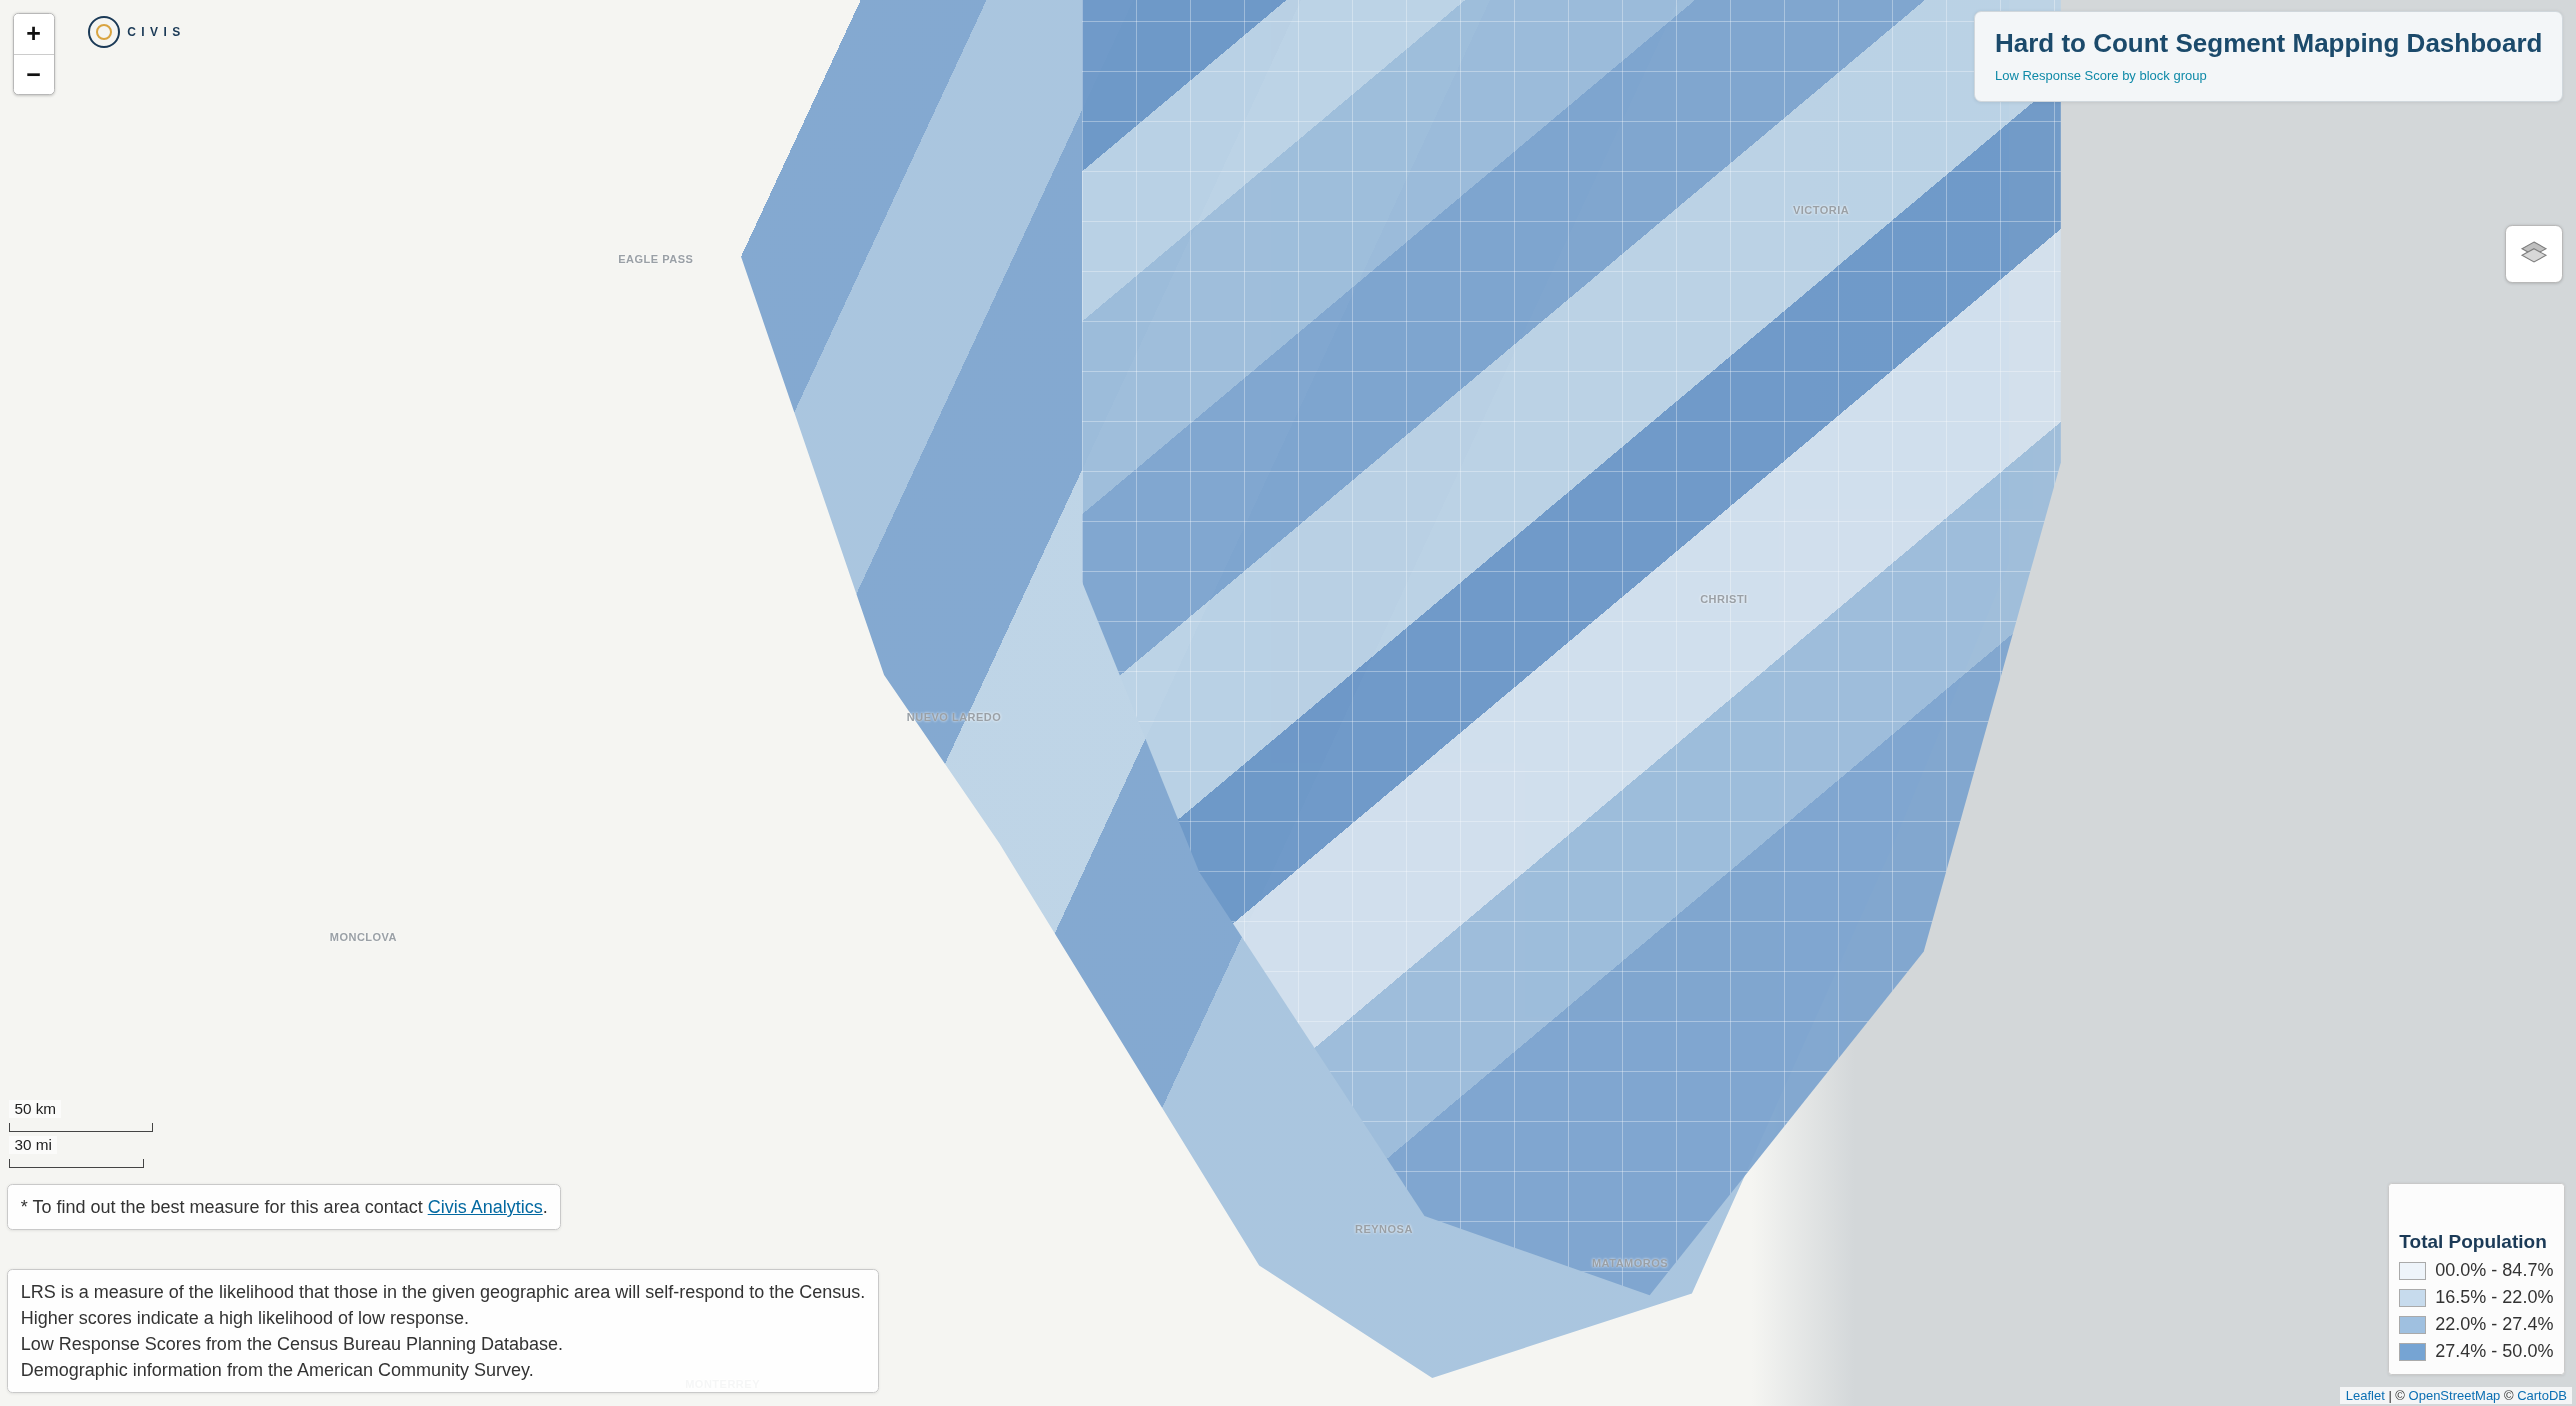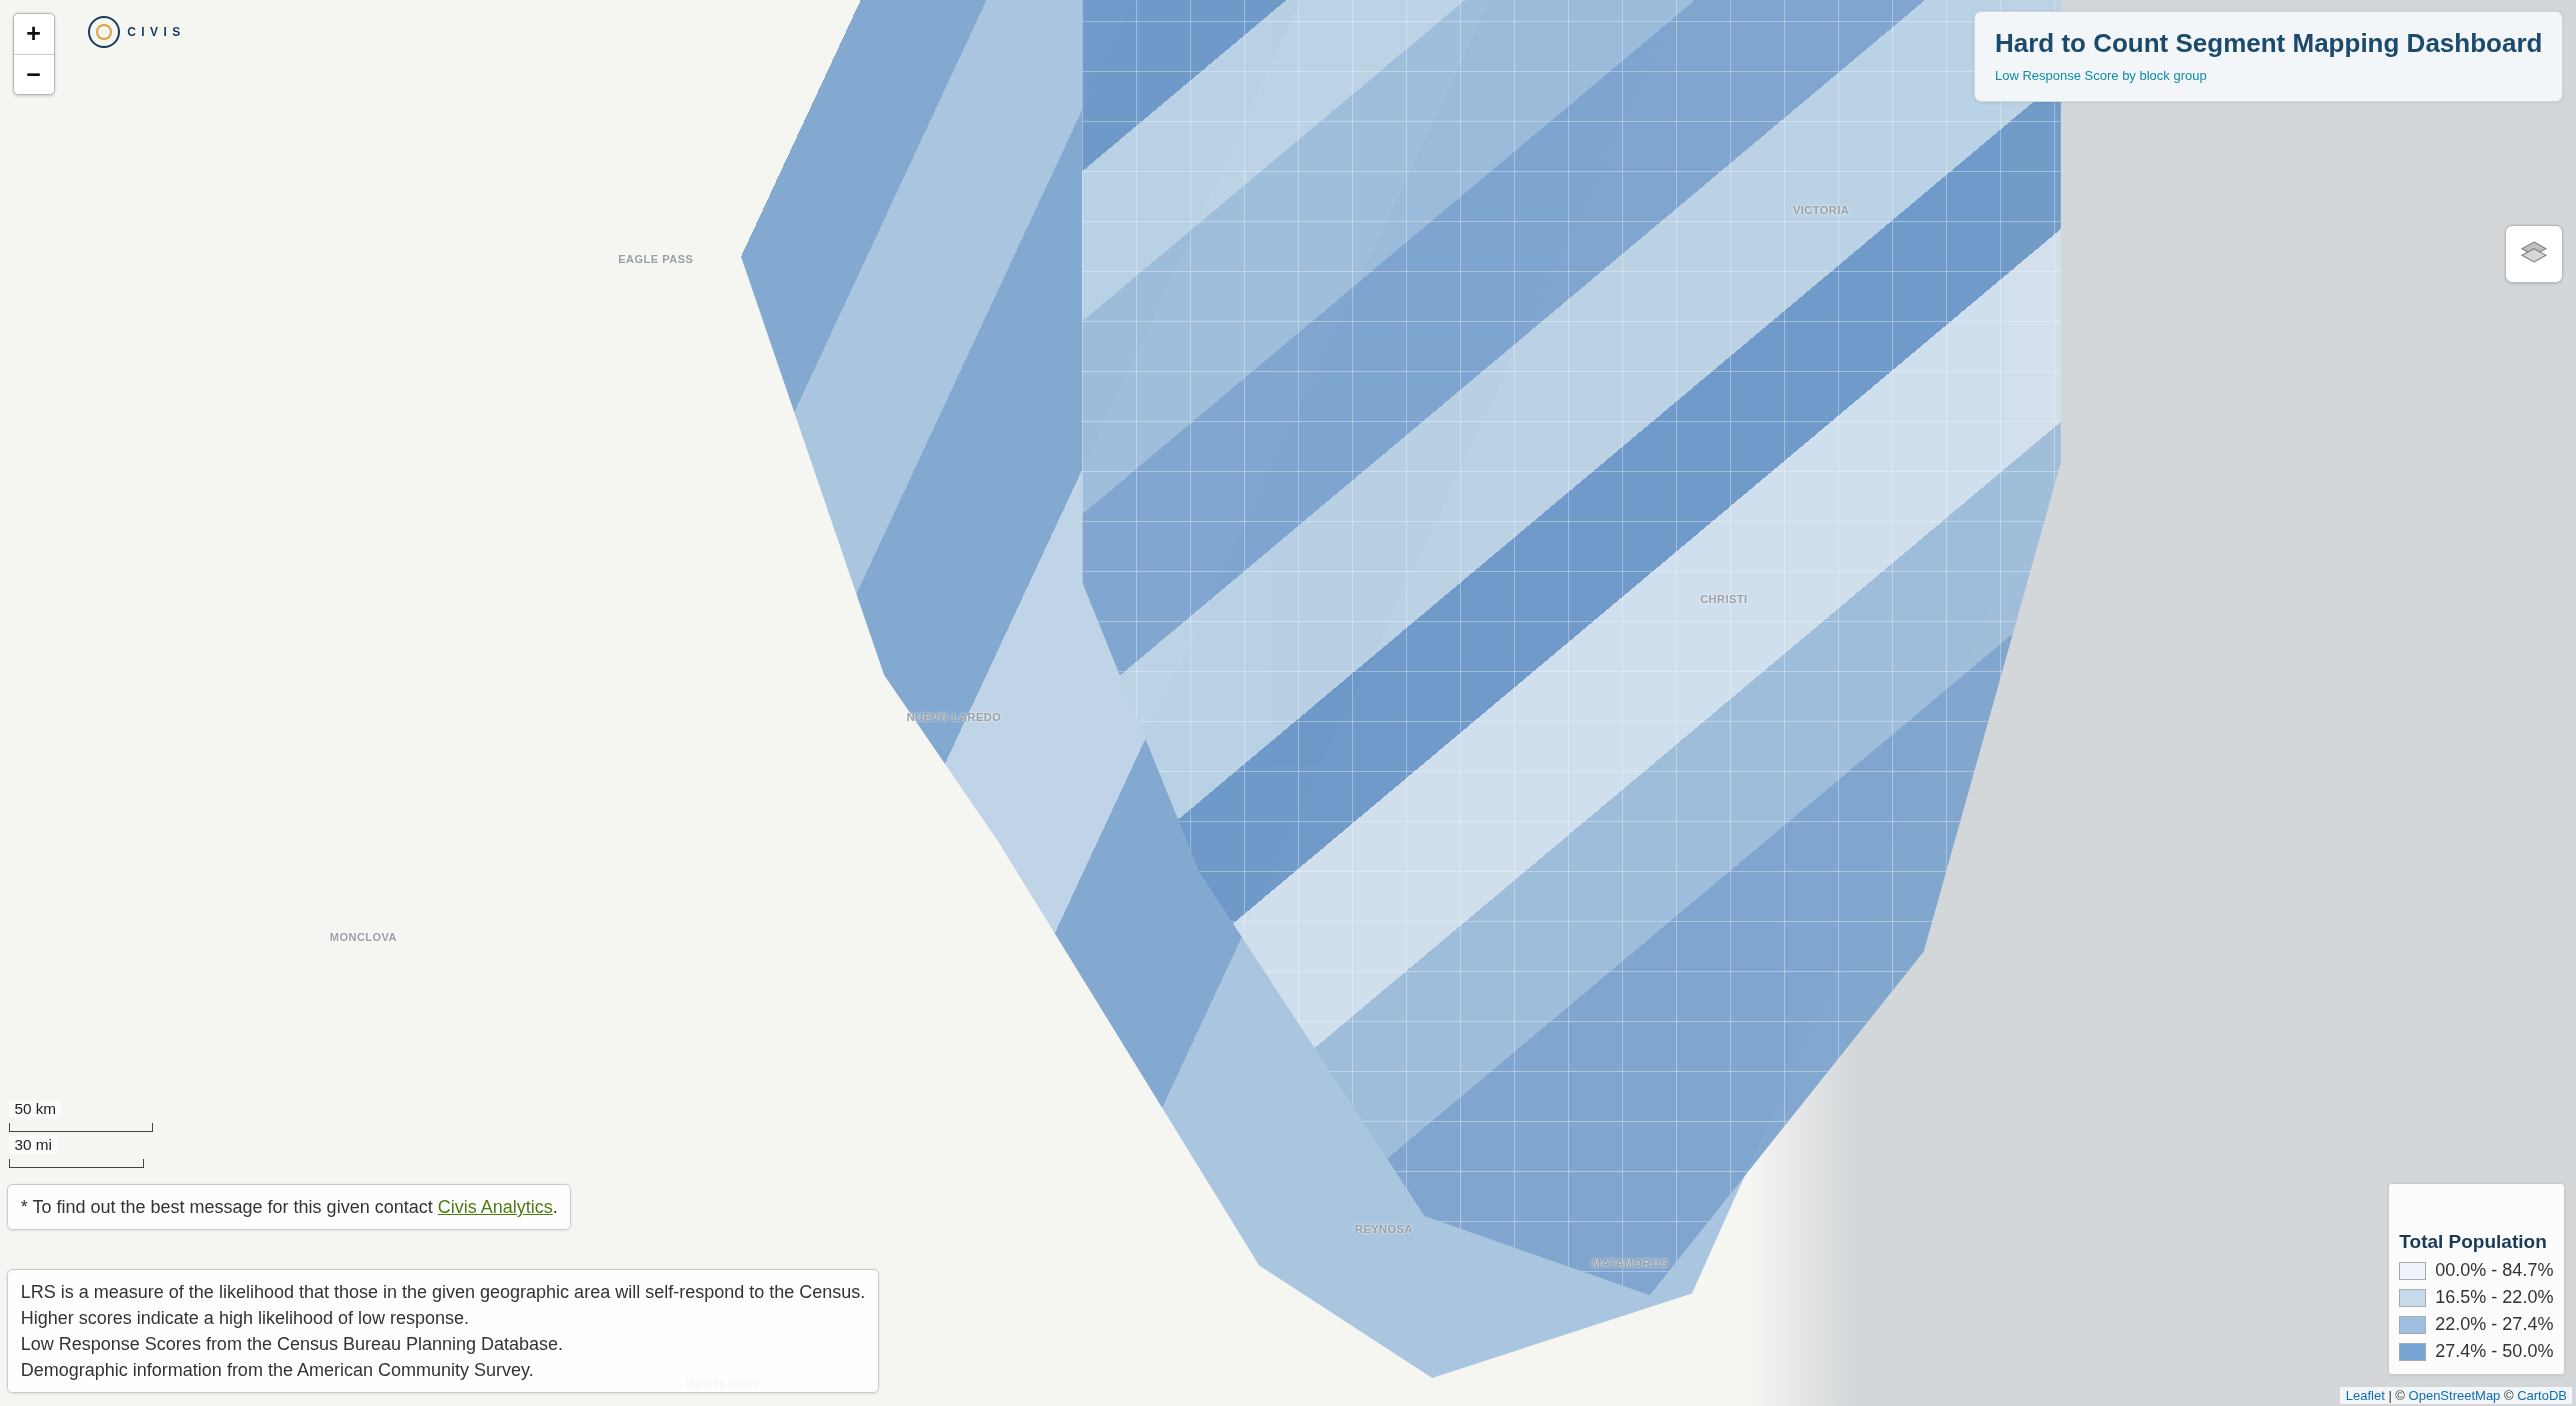--- a/index.html
+++ b/index.html
@@ -123,21 +123,21 @@
   
   .info-box {
     position: absolute; left: 7.2px;
     background: rgba(255,255,255,0.9); border: 0.9px solid #c9c9c9; border-radius: 5.4px;
     padding: 9px 12.6px; font-size: 18px; color: #333; line-height: 1.45;
     box-shadow: 0 0.9px 2.7px rgba(0,0,0,0.08);
     max-width: 1224px;
   }
   .info-contact { bottom: 176px; }
   .info-lrs { bottom: 12.6px; }
-  .info-box a { color: #4d7c0f; text-decoration: underline; text-align: center; }
+  .info-box a { color: #0369a1; text-decoration: underline; text-align: center; }
 
   
   .legend {
     position: absolute; right: 10.8px; bottom: 31px;
     background: rgba(255,255,255,0.92); border: 0.9px solid #c9c9c9; border-radius: 3.6px;
     padding: 7.2px 10.8px 9px 10.8px; font-size: 18px; color: #333;
     box-shadow: 0 0.9px 2.7px rgba(0,0,0,0.08);
   }
   .legend-title { font-weight: 700; color: #1b3a57; margin-bottom: 3.6px; font-size: 19px; margin-top: 40px; }
   .legend-row { display: flex; align-items: center; justify-content: flex-end; gap: 9px; line-height: 1.5; }
@@ -197,21 +197,21 @@
       <span class="scale-text">50 km</span>
     </div>
     <span class="scale-line" style="width:144px"></span>
     <div class="scale-row scale-mi">
       <span class="scale-text">30 mi</span>
     </div>
     <span class="scale-line" style="width:135px"></span>
   </div>
 
   <div class="info-box info-contact">
-    <span>* To find out the best message for this given contact </span><a href="#">Civis Analytics</a><span>.</span>
+    <span>* To find out the best measure for this area contact </span><a href="#">Civis Analytics</a><span>.</span>
   </div>
 
   <div class="info-box info-lrs">
     <div>LRS is a measure of the likelihood that those in the given geographic area will self-respond to the Census.</div>
     <div>Higher scores indicate a high likelihood of low response.</div>
     <div>Low Response Scores from the Census Bureau Planning Database.</div>
     <div>Demographic information from the American Community Survey.</div>
   </div>
 
   <div class="legend">

